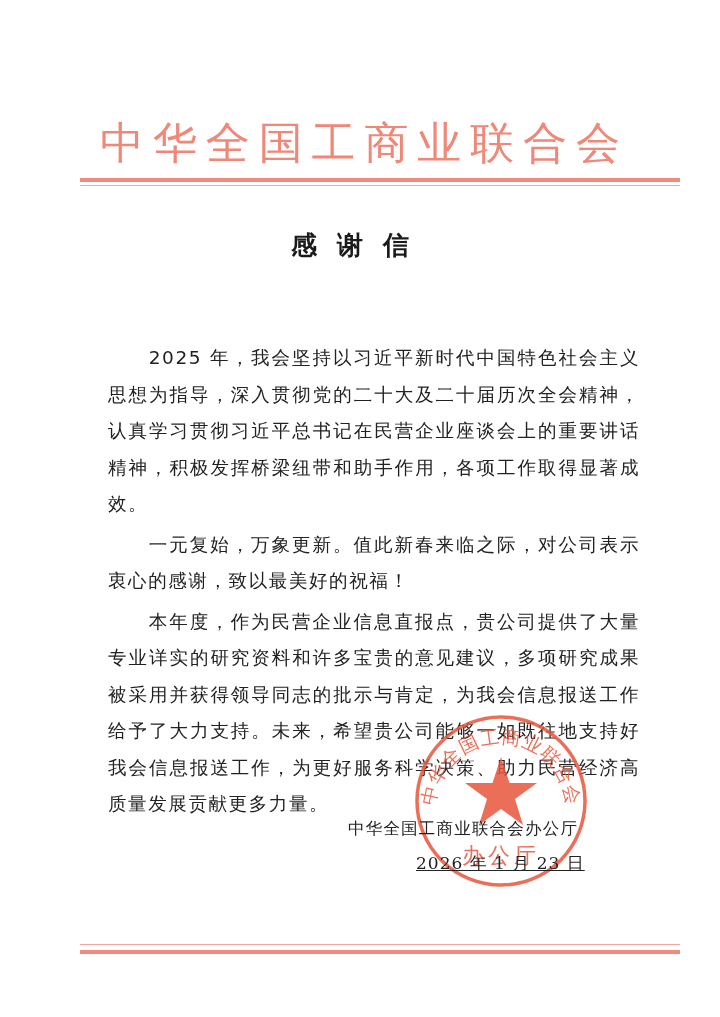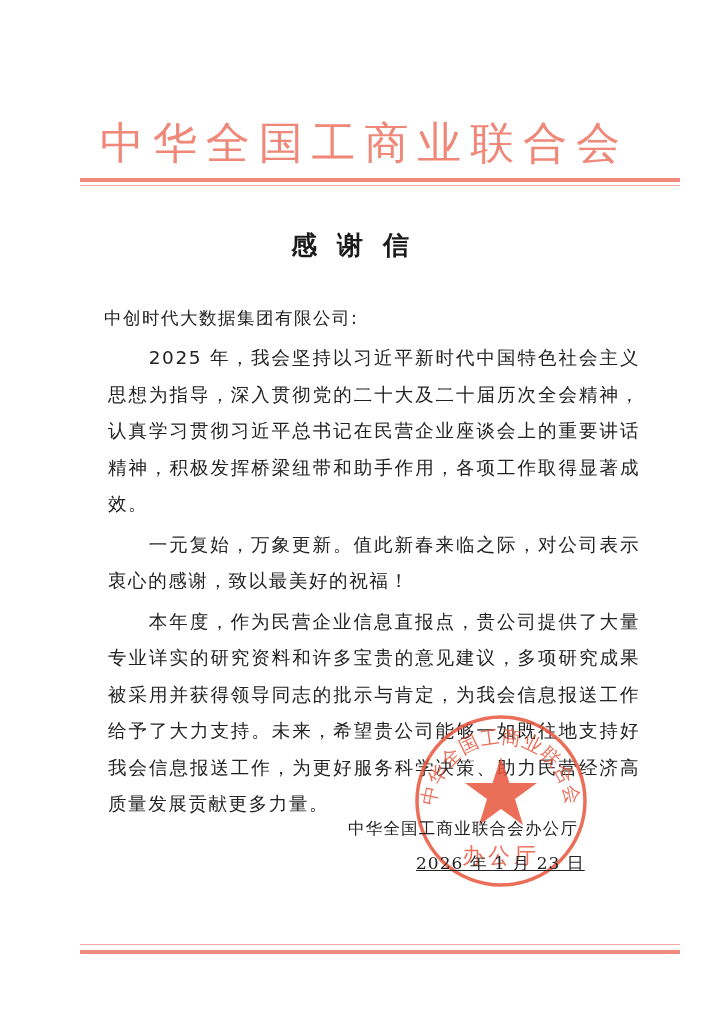--- a/index.html
+++ b/index.html
@@ -47,21 +47,20 @@
     <span>联</span>
     <span>合</span>
     <span>会</span>
   </div>
 
   <div class="rule-thick" style="top:178px;"></div>
   <div class="rule-thin" style="top:185px;"></div>
 
   <div class="title">感谢信</div>
 
-  <div class="salutation">中创时代大数据集团有限公司:</div>
 
   <div class="body-text" style="top:336px;">
     <p>2025 年，我会坚持以习近平新时代中国特色社会主义思想为指导，深入贯彻党的二十大及二十届历次全会精神，认真学习贯彻习近平总书记在民营企业座谈会上的重要讲话精神，积极发挥桥梁纽带和助手作用，各项工作取得显著成效。</p>
     <p>一元复始，万象更新。值此新春来临之际，对公司表示衷心的感谢，致以最美好的祝福！</p>
     <p>本年度，作为民营企业信息直报点，贵公司提供了大量专业详实的研究资料和许多宝贵的意见建议，多项研究成果被采用并获得领导同志的批示与肯定，为我会信息报送工作给予了大力支持。未来，希望贵公司能够一如既往地支持好我会信息报送工作，为更好服务科学决策、助力民营经济高质量发展贡献更多力量。</p>
   </div>
 
   <svg class="seal" viewBox="0 0 176 176">
     <defs>
       <path id="sealArc" d="M 30 128 A 66 66 0 1 1 146 128" fill="none"></path>

